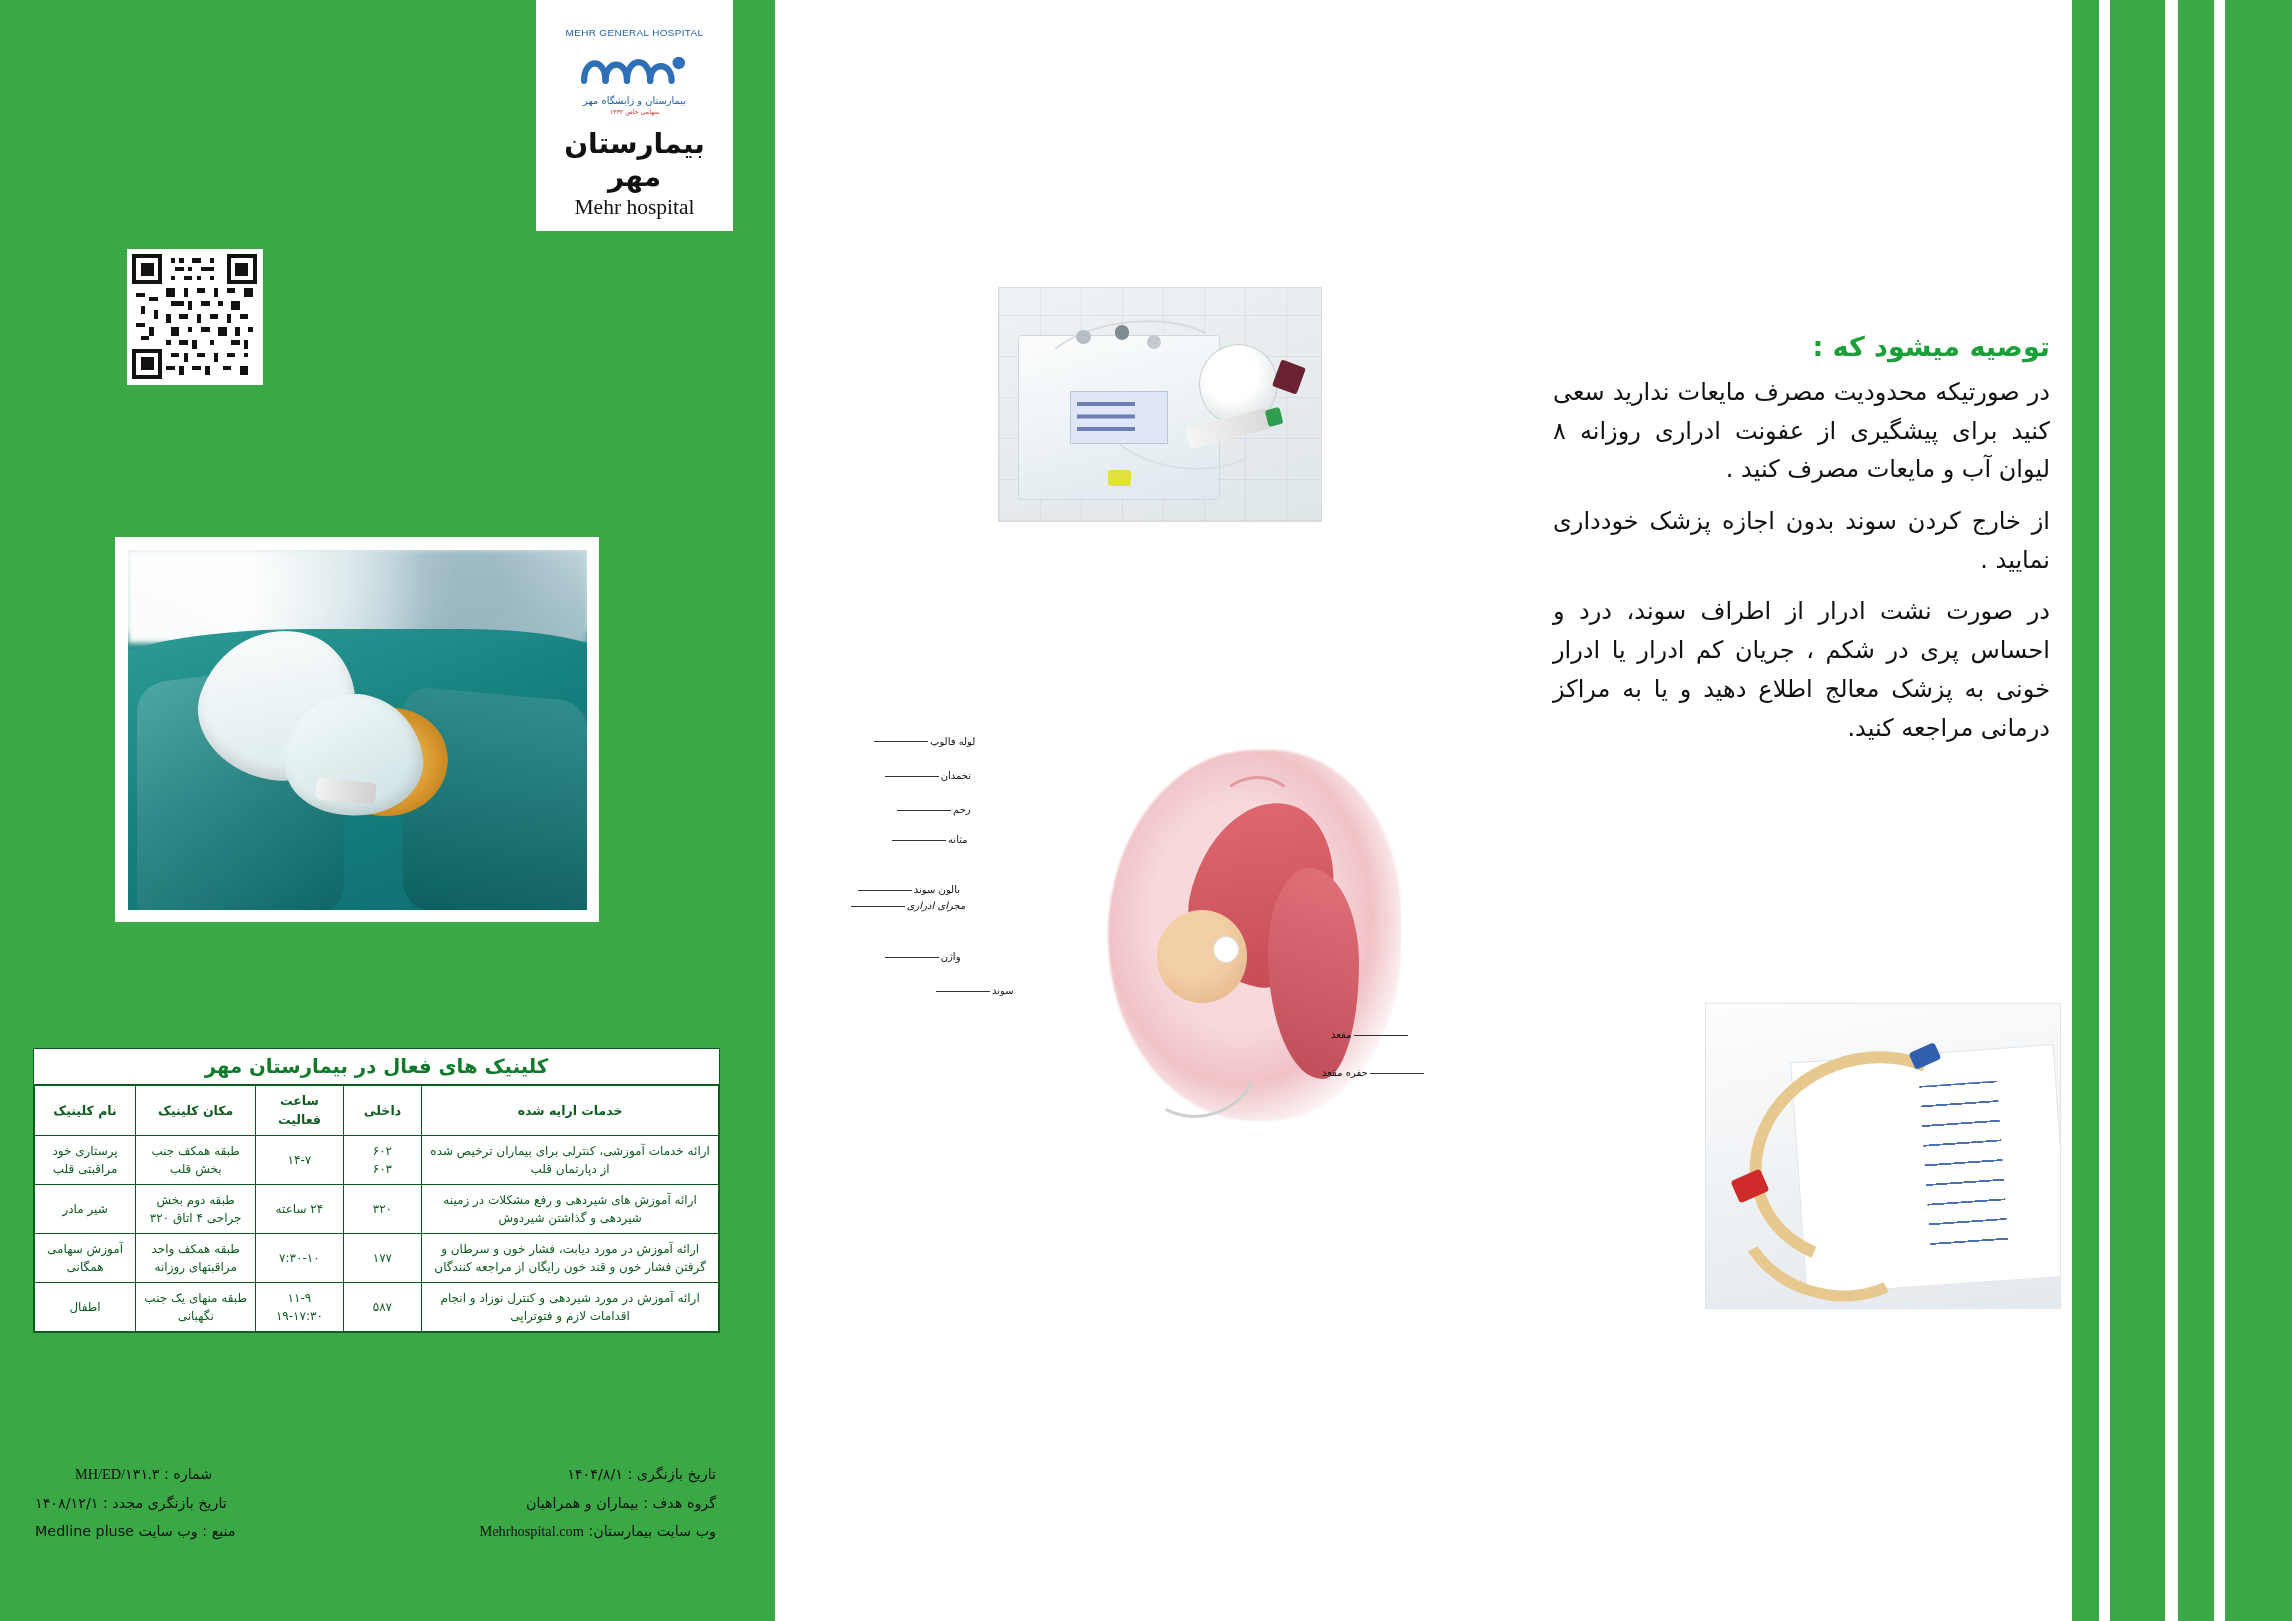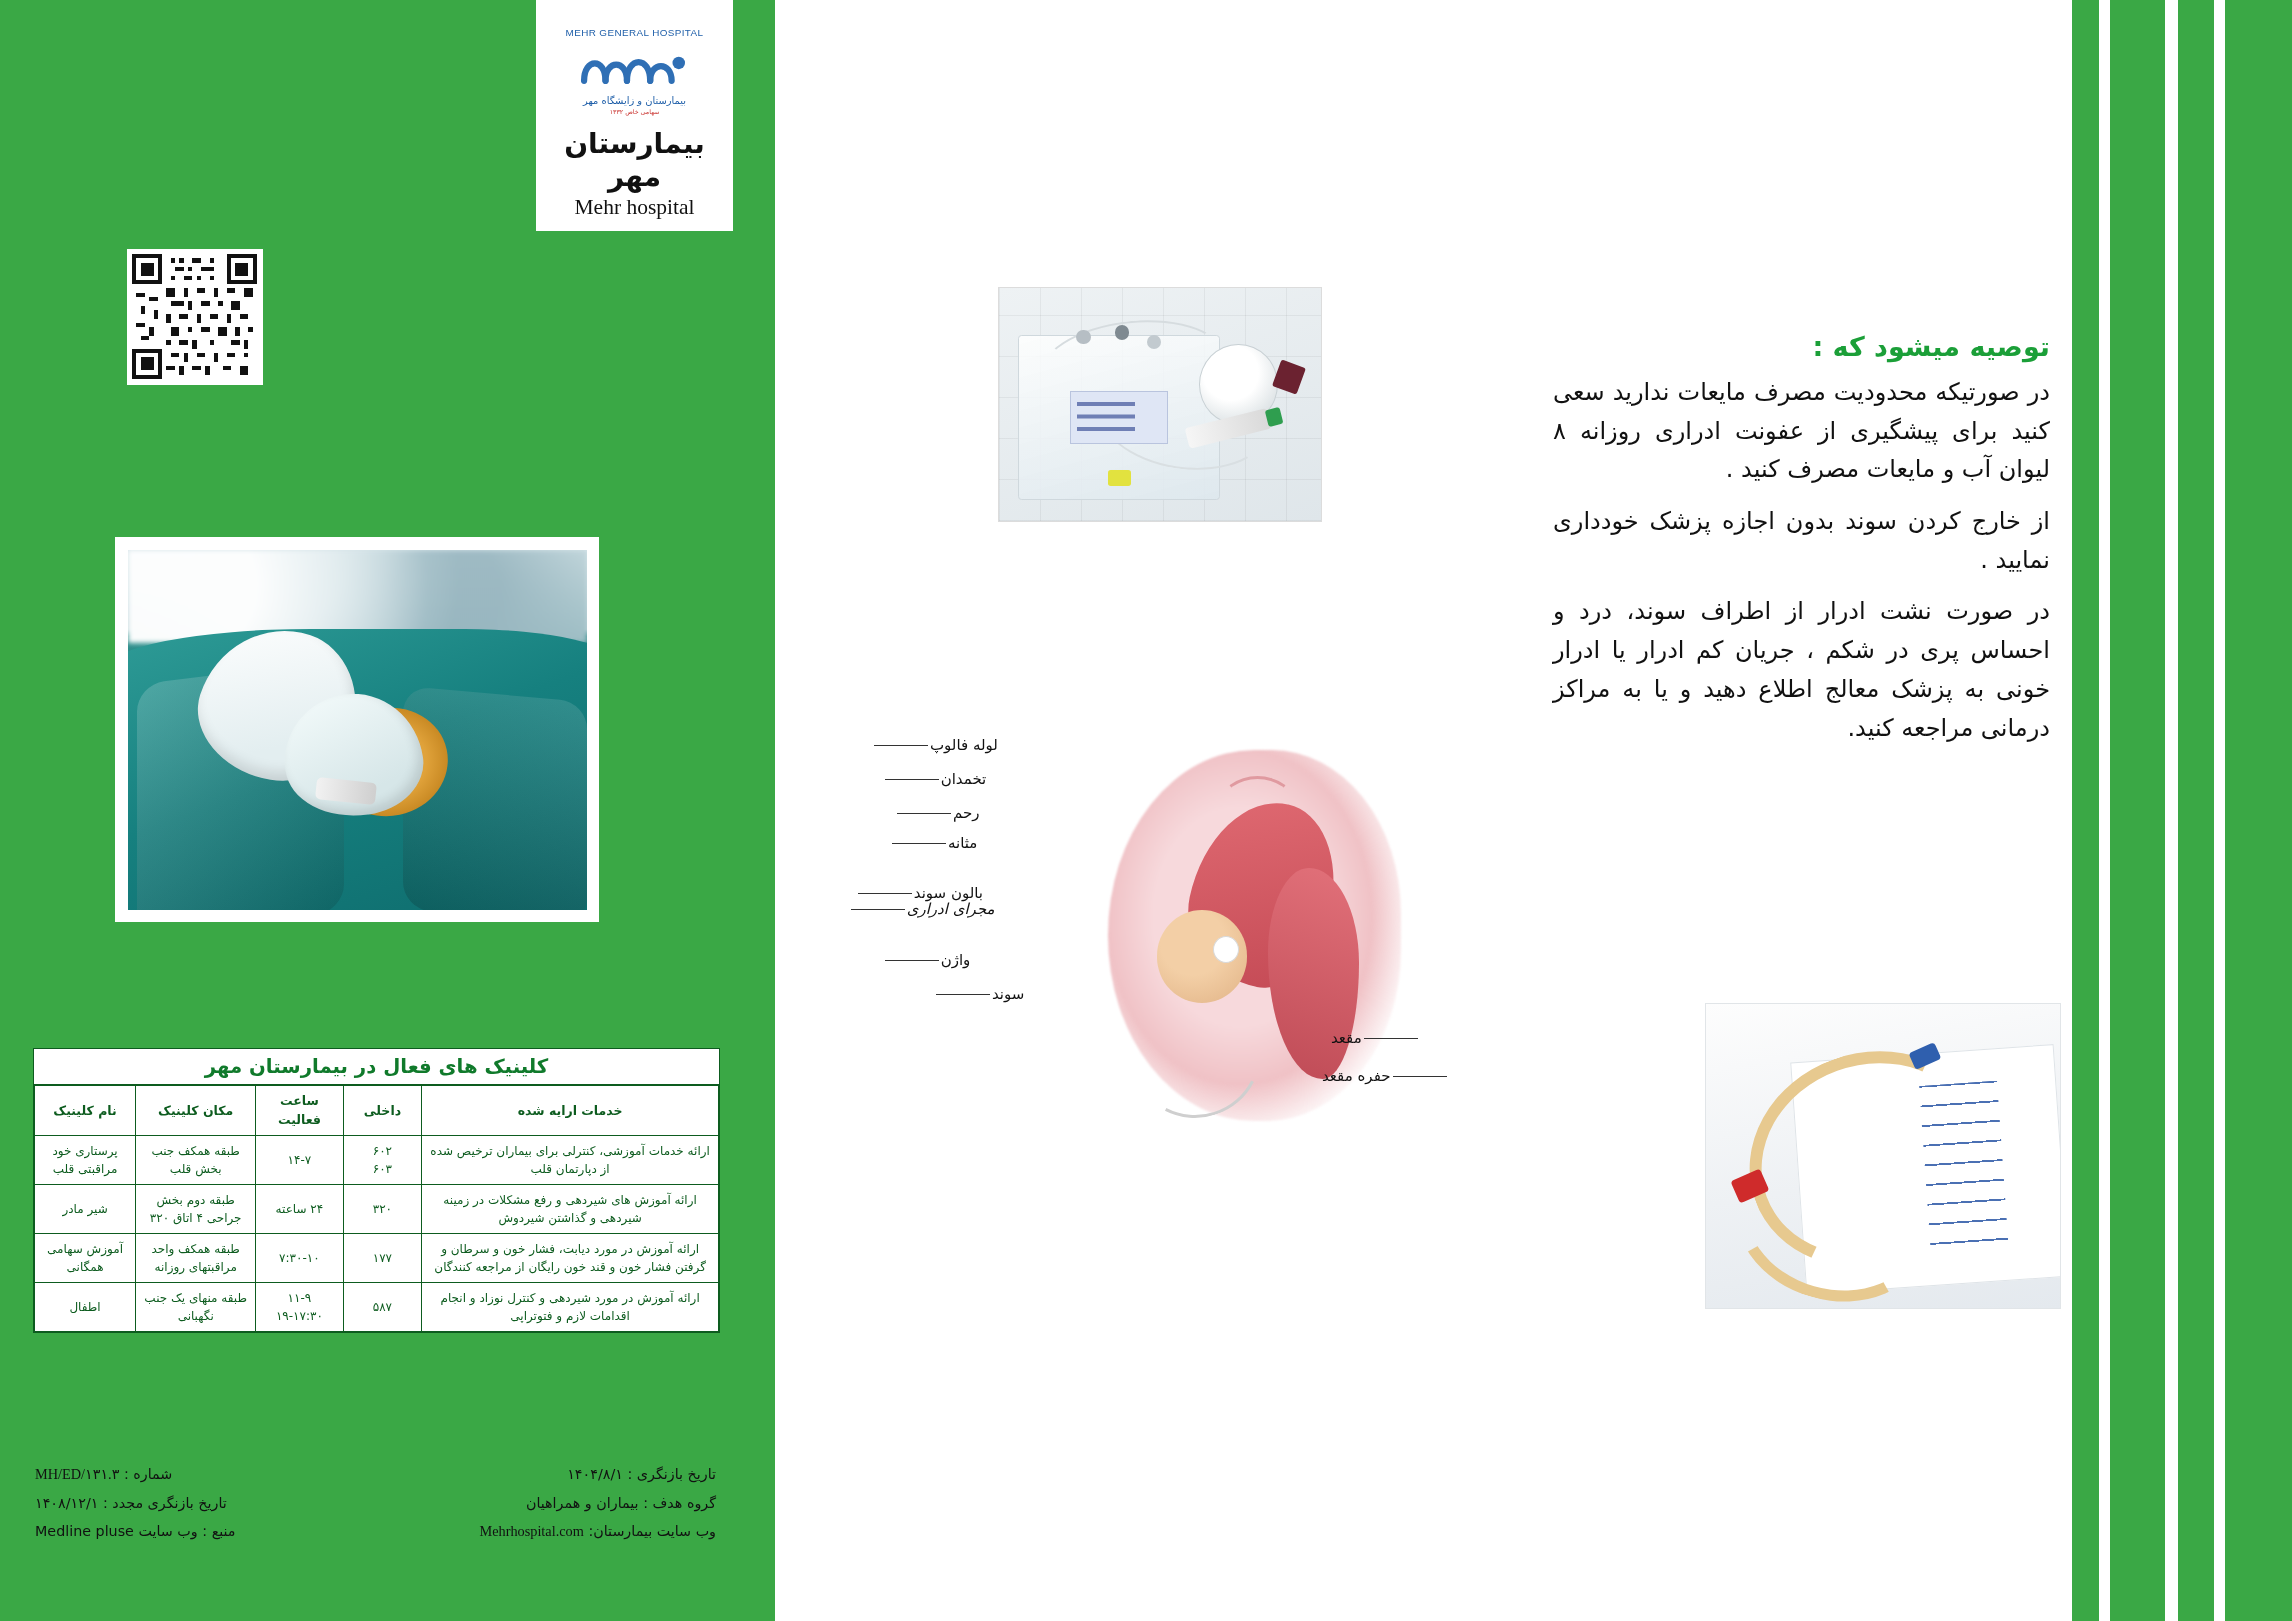--- a/index.html
+++ b/index.html
@@ -234,21 +234,21 @@
     font-size: 14.3px;
     line-height: 2.0;
     direction: rtl;
   }
   .footer-row {
     display: flex;
     justify-content: space-between;
     gap: 14.3px;
   }
   .footer-row > span { white-space: nowrap; }
-  .ltr { direction: ltr; unicode-bidi: embed; font-family:"Liberation Serif", serif;}
+  .ltr { direction: ltr; unicode-bidi: embed; font-family:"Liberation Serif", serif;margin-left:40px;}
 
   
   .photo-kit {
     position: absolute;
     left: 999px; top: 287px;
     width: 322px; height: 233px;
     background: #e9eef1;
     overflow: hidden;
     border: 0.9px solid #dcdcdc;
   }
@@ -359,21 +359,21 @@
   }
   .an-balloon {
     position:absolute; left:40%; top:50%; width:7%; height:6%;
     background:#ffffff; border:1.8px solid #d9d9d9; border-radius:50%;
   }
   .labels {
     position:absolute; left:0; top:0; width:100%; height:100%;
   }
   .lab {
     position:absolute;
-    font-size: 15px;
+    font-size: 10px;
     color:#111;
     white-space: nowrap;
     direction: rtl;
   }
   .lab:after {
     content:"";
     position:absolute;
     top:50%; left:-56px;
     width:54px; height:0.9px;
     background:#333;

